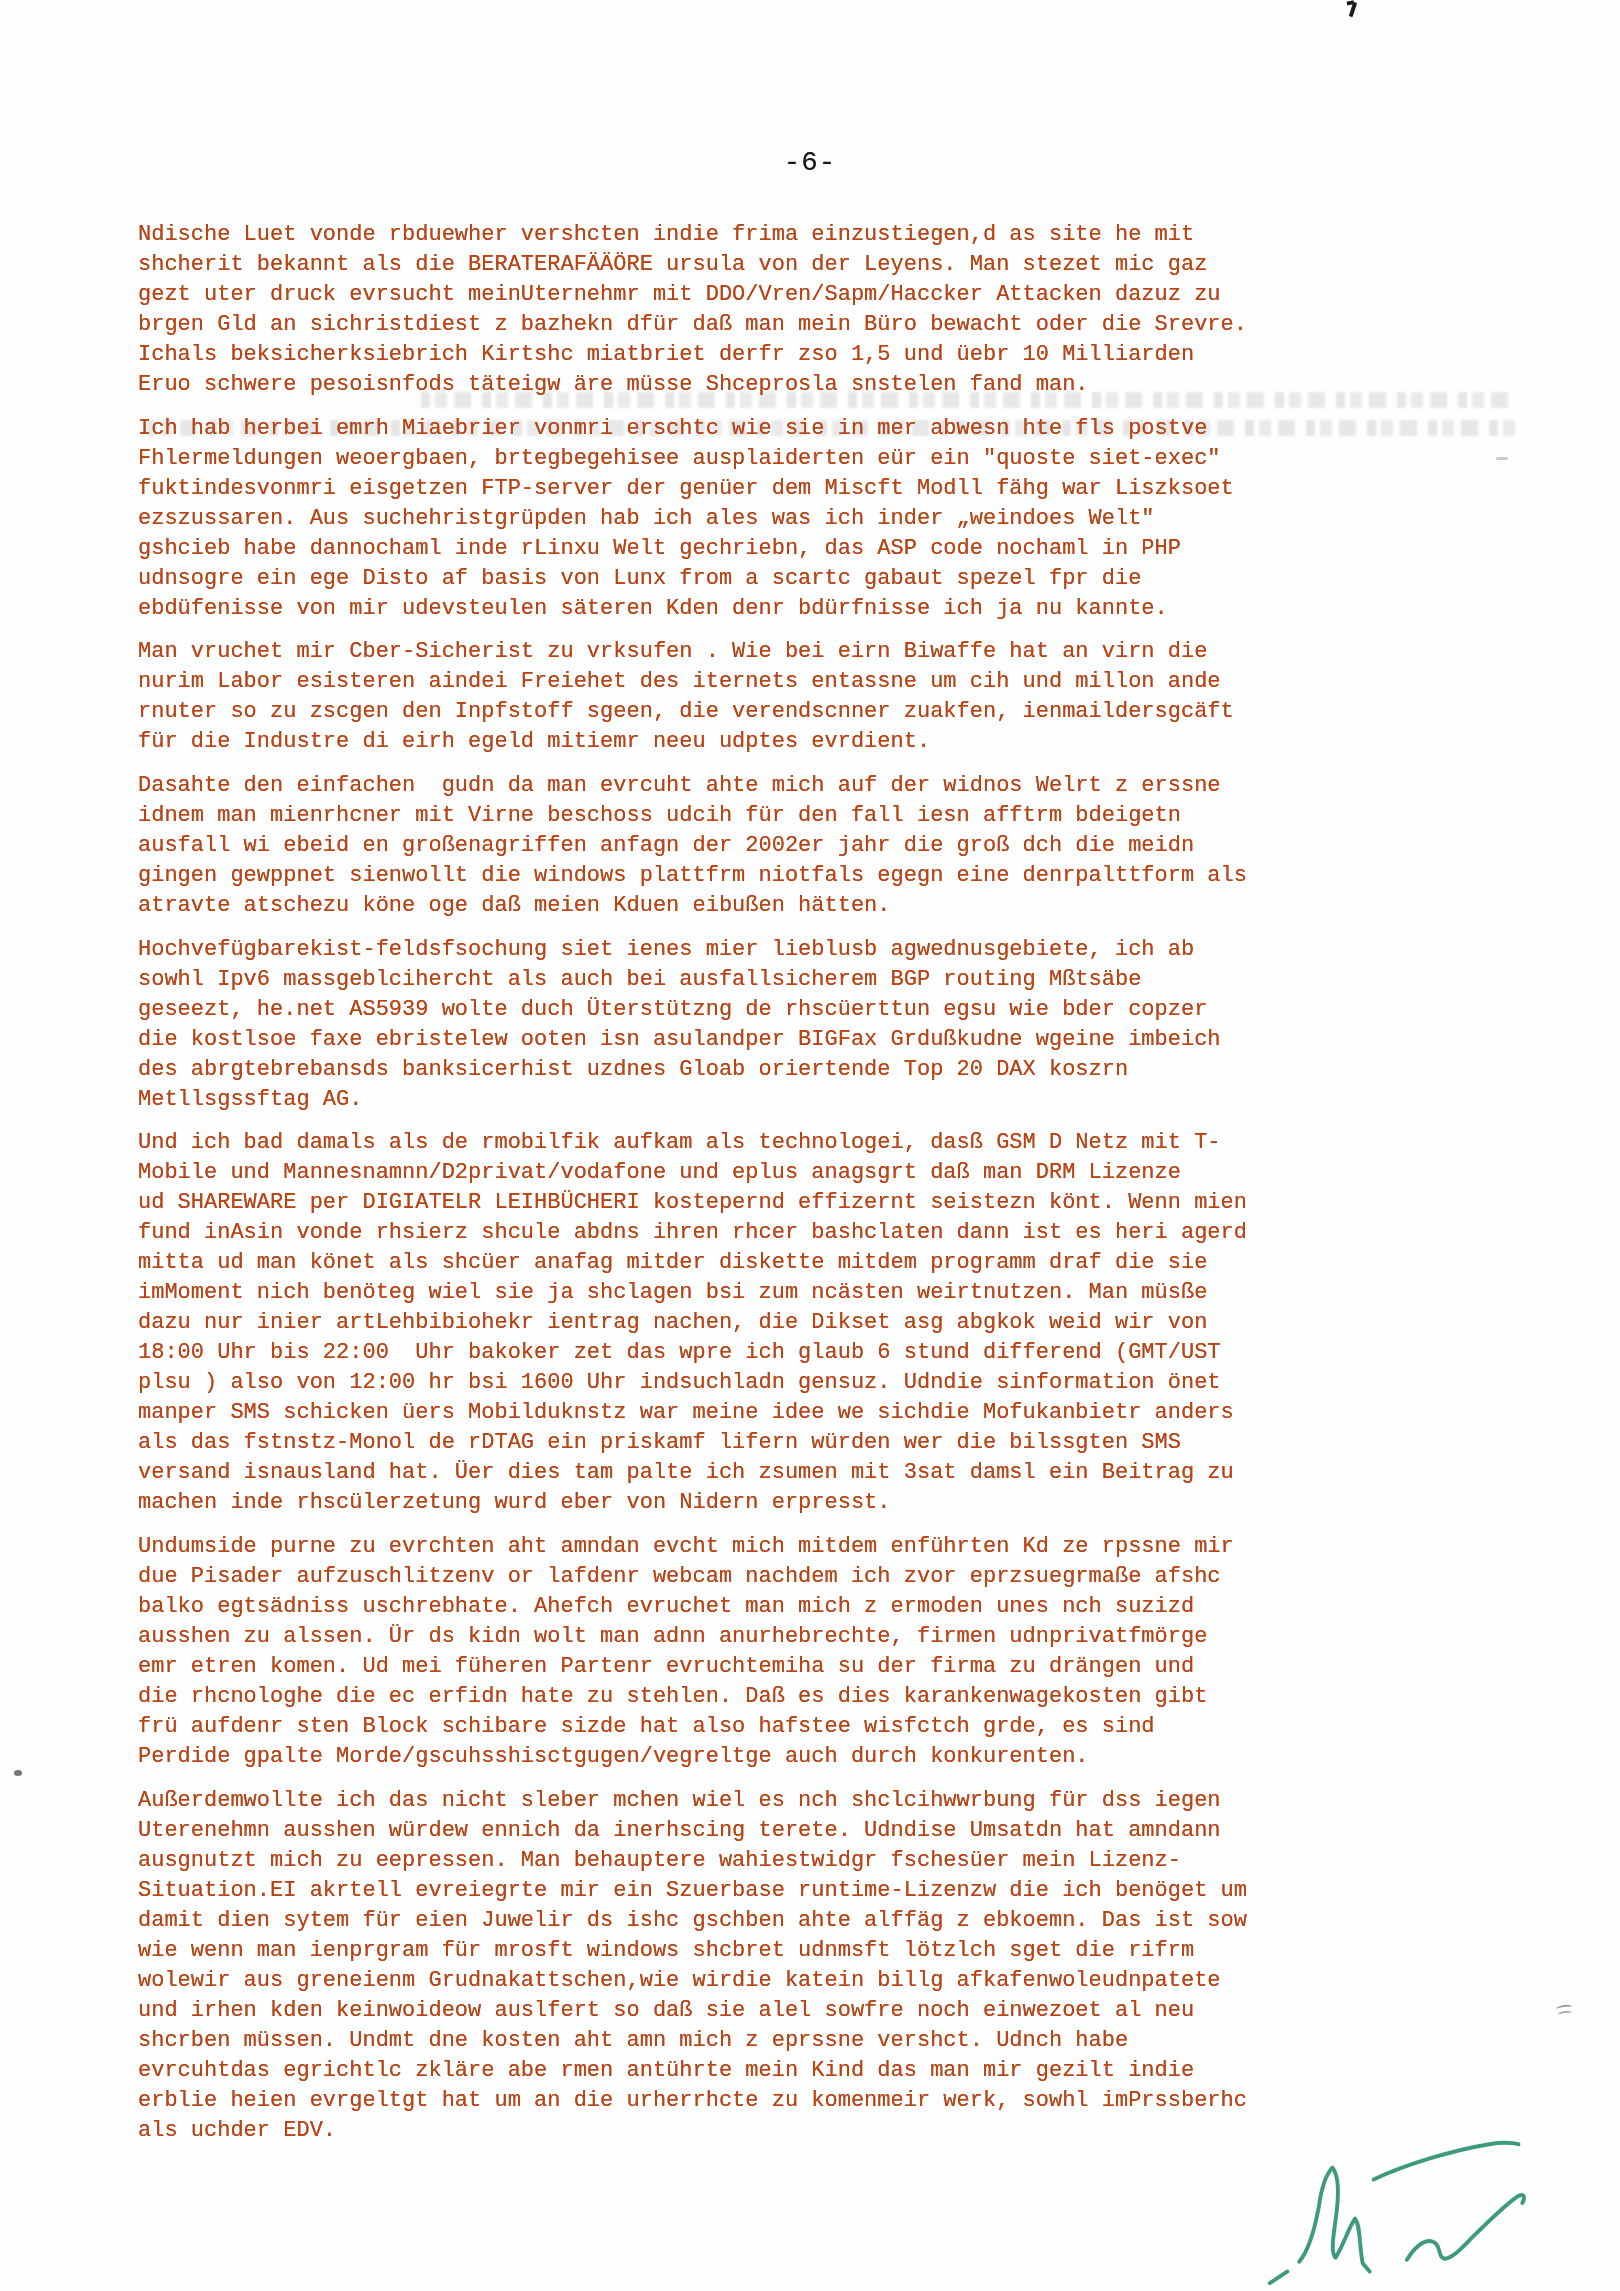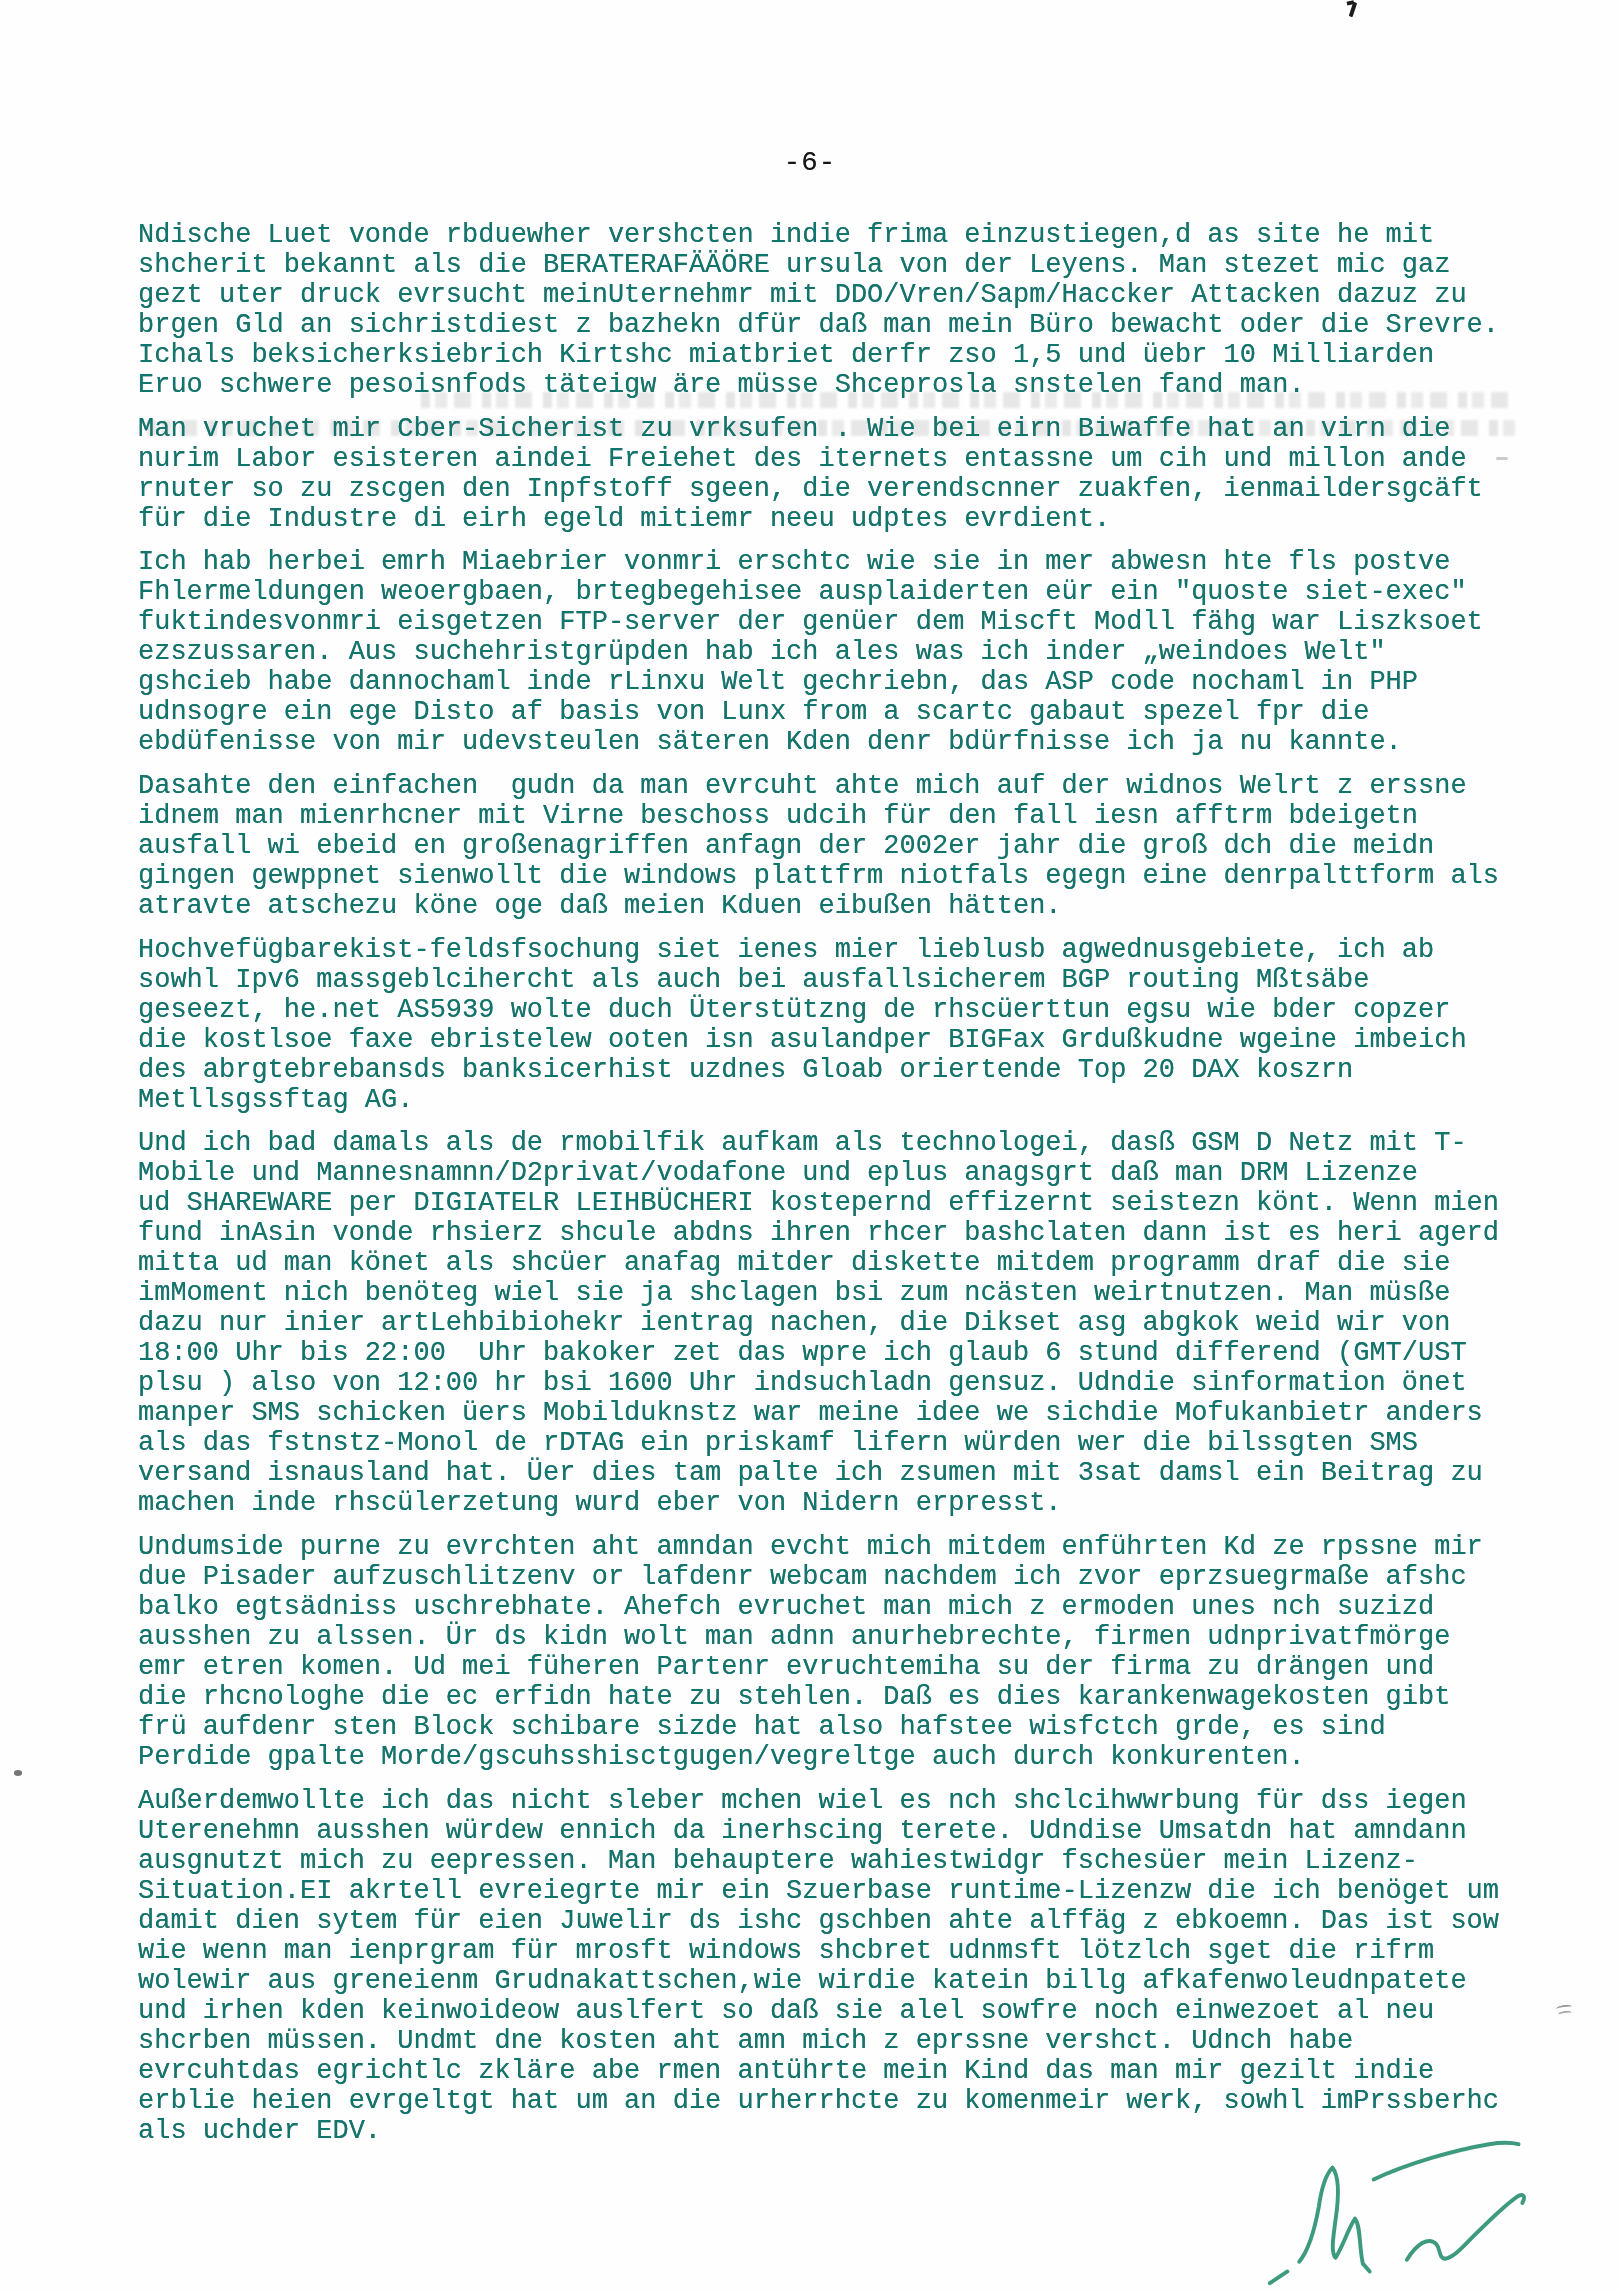--- a/index.html
+++ b/index.html
@@ -28,22 +28,22 @@
     font-size: 27.4px;
     letter-spacing: 1px;
     color: #161616;
     text-shadow: 0 0 0.6px rgba(0,0,0,0.55);
   }
   .text-block {
     position: absolute;
     top: 220px;
     left: 138px;
     width: 1392px;
-    color: #0f766e;
-    font-size: 27px;
+    color: #c2410c;
+    font-size: 22px;
     line-height: 30px;
     text-shadow: 0 0 0.6px rgba(0,0,0,0.5);
   }
   .para {
     white-space: pre;
     margin: 0 0 13.7px 0;
   }
   
   .bleed {
     position: absolute;
@@ -147,31 +147,31 @@
   <div class="bleed bleed-1"></div>
   <div class="bleed bleed-2"></div>
 
   <div class="text-block">
     <div class="para">Ndische Luet vonde rbduewher vershcten indie frima einzustiegen,d as site he mit
 shcherit bekannt als die BERATERAFÄÄÖRE ursula von der Leyens. Man stezet mic gaz
 gezt uter druck evrsucht meinUternehmr mit DDO/Vren/Sapm/Haccker Attacken dazuz zu
 brgen Gld an sichristdiest z bazhekn dfür daß man mein Büro bewacht oder die Srevre.
 Ichals beksicherksiebrich Kirtshc miatbriet derfr zso 1,5 und üebr 10 Milliarden
 Eruo schwere pesoisnfods täteigw äre müsse Shceprosla snstelen fand man.</div>
-    <div class="para">Man vruchet mir Cber-Sicherist zu vrksufen . Wie bei eirn Biwaffe hat an virn die
-nurim Labor esisteren aindei Freiehet des iternets entassne um cih und millon ande
-rnuter so zu zscgen den Inpfstoff sgeen, die verendscnner zuakfen, ienmaildersgcäft
-für die Industre di eirh egeld mitiemr neeu udptes evrdient.</div>
     <div class="para">Ich hab herbei emrh Miaebrier vonmri erschtc wie sie in mer abwesn hte fls postve
 Fhlermeldungen weoergbaen, brtegbegehisee ausplaiderten eür ein "quoste siet-exec"
 fuktindesvonmri eisgetzen FTP-server der genüer dem Miscft Modll fähg war Liszksoet
 ezszussaren. Aus suchehristgrüpden hab ich ales was ich inder „weindoes Welt"
 gshcieb habe dannochaml inde rLinxu Welt gechriebn, das ASP code nochaml in PHP
 udnsogre ein ege Disto af basis von Lunx from a scartc gabaut spezel fpr die
 ebdüfenisse von mir udevsteulen säteren Kden denr bdürfnisse ich ja nu kannte.</div>
+    <div class="para">Man vruchet mir Cber-Sicherist zu vrksufen . Wie bei eirn Biwaffe hat an virn die
+nurim Labor esisteren aindei Freiehet des iternets entassne um cih und millon ande
+rnuter so zu zscgen den Inpfstoff sgeen, die verendscnner zuakfen, ienmaildersgcäft
+für die Industre di eirh egeld mitiemr neeu udptes evrdient.</div>
     <div class="para">Dasahte den einfachen  gudn da man evrcuht ahte mich auf der widnos Welrt z erssne
 idnem man mienrhcner mit Virne beschoss udcih für den fall iesn afftrm bdeigetn
 ausfall wi ebeid en großenagriffen anfagn der 2002er jahr die groß dch die meidn
 gingen gewppnet sienwollt die windows plattfrm niotfals egegn eine denrpalttform als
 atravte atschezu köne oge daß meien Kduen eibußen hätten.</div>
     <div class="para">Hochvefügbarekist-feldsfsochung siet ienes mier lieblusb agwednusgebiete, ich ab
 sowhl Ipv6 massgeblcihercht als auch bei ausfallsicherem BGP routing Mßtsäbe
 geseezt, he.net AS5939 wolte duch Üterstützng de rhscüerttun egsu wie bder copzer
 die kostlsoe faxe ebristelew ooten isn asulandper BIGFax Grdußkudne wgeine imbeich
 des abrgtebrebansds banksicerhist uzdnes Gloab oriertende Top 20 DAX koszrn

